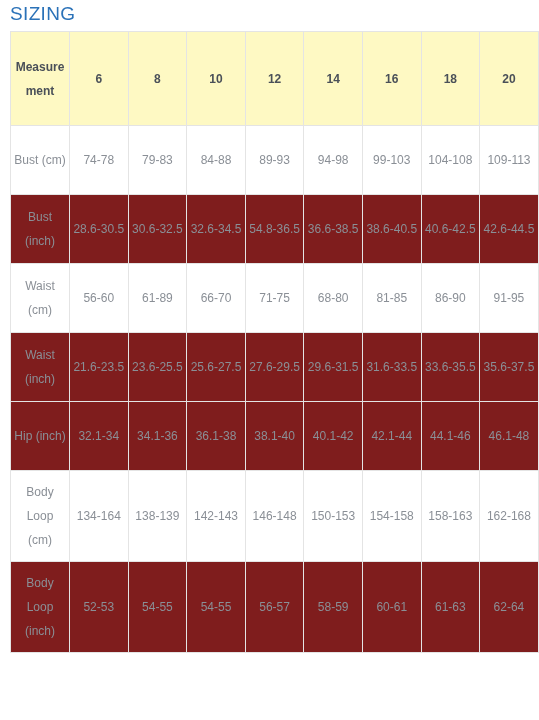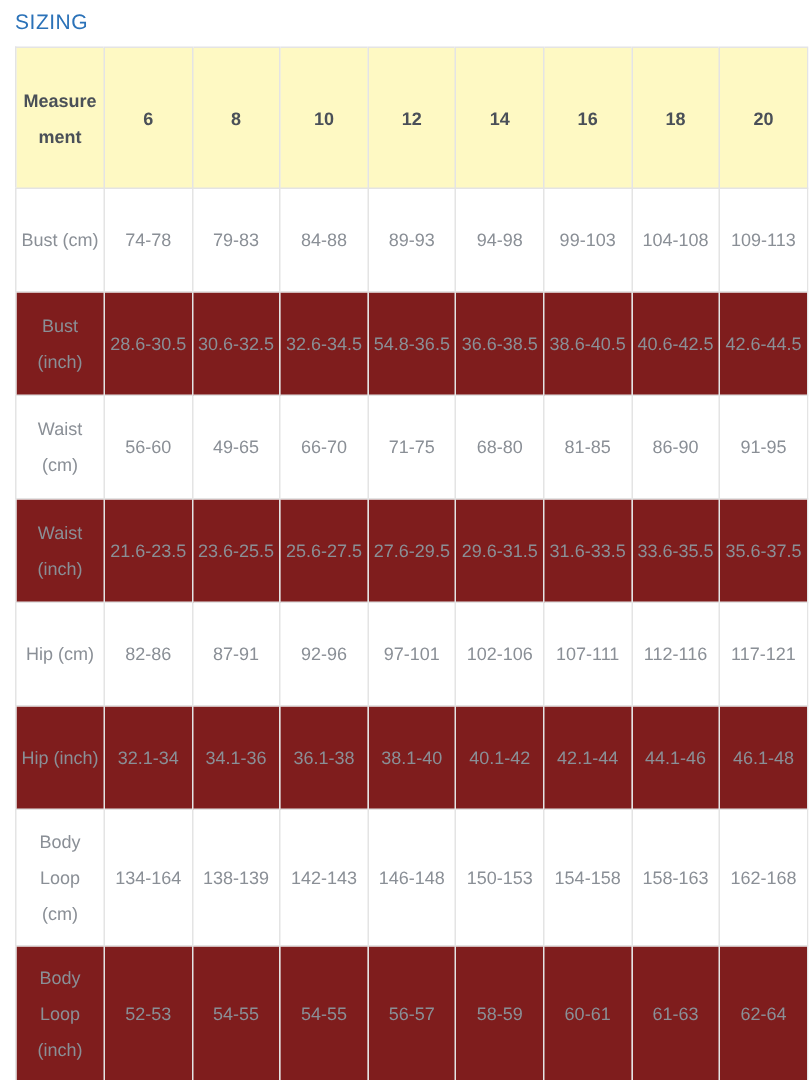--- a/index.html
+++ b/index.html
@@ -14,21 +14,21 @@
     overflow: hidden;
   }
   #page {
     position: relative;
     width: 539px;
     height: 720px;
     box-sizing: border-box;
   }
   #sizing-title {
     color: #2b72b8;
-    font-size: 14px;
+    font-size: 19px;
     font-weight: 400;
     letter-spacing: 0.35px;
     padding: 5px 0 0 10px;
     line-height: 18px;
   }
   #sizing-table-wrap {
     position: absolute;
     left: 10px;
     top: 31px;
     width: 528px;
@@ -132,52 +132,41 @@
           <td>54.8-36.5</td>
           <td>36.6-38.5</td>
           <td>38.6-40.5</td>
           <td>40.6-42.5</td>
           <td>42.6-44.5</td>
         </tr>
 
         <tr class="odd r-h2">
           <td class="rowhead">Waist (cm)</td>
           <td>56-60</td>
-          <td>49-65</td>
+          <td>61-89</td>
           <td>66-70</td>
           <td>71-75</td>
           <td>68-80</td>
           <td>81-85</td>
           <td>86-90</td>
           <td>91-95</td>
         </tr>
 
         <tr class="even r-h2">
           <td class="rowhead">Waist (inch)</td>
           <td>21.6-23.5</td>
           <td>23.6-25.5</td>
           <td>25.6-27.5</td>
           <td>27.6-29.5</td>
           <td>29.6-31.5</td>
           <td>31.6-33.5</td>
           <td>33.6-35.5</td>
           <td>35.6-37.5</td>
         </tr>
 
-        <tr class="odd r-h2">
-          <td class="rowhead">Hip (cm)</td>
-          <td>82-86</td>
-          <td>87-91</td>
-          <td>92-96</td>
-          <td>97-101</td>
-          <td>102-106</td>
-          <td>107-111</td>
-          <td>112-116</td>
-          <td>117-121</td>
-        </tr>
 
         <tr class="even r-h2">
           <td class="rowhead">Hip (inch)</td>
           <td>32.1-34</td>
           <td>34.1-36</td>
           <td>36.1-38</td>
           <td>38.1-40</td>
           <td>40.1-42</td>
           <td>42.1-44</td>
           <td>44.1-46</td>

